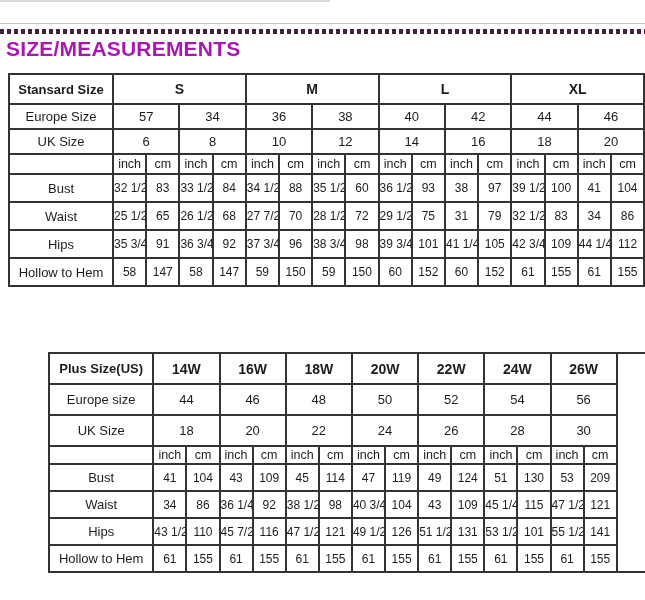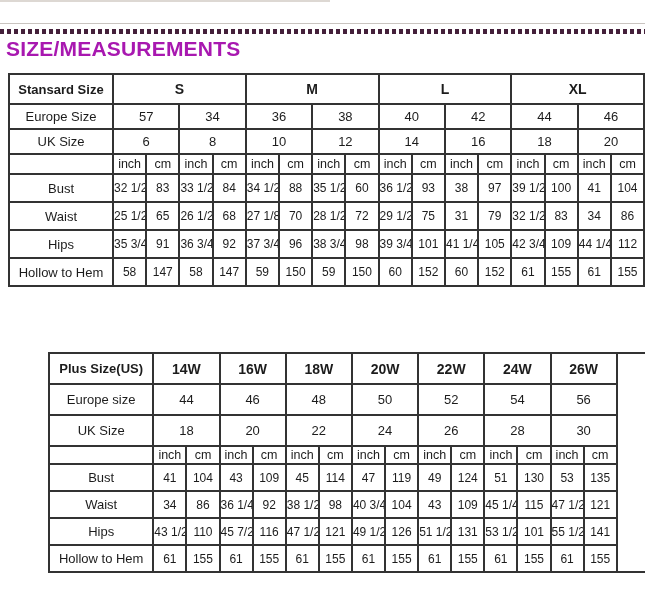--- a/index.html
+++ b/index.html
@@ -163,21 +163,21 @@
         <td class="meas">100</td>
         <td class="meas">41</td>
         <td class="meas">104</td>
       </tr>
       <tr class="meas-row">
         <td class="lbl">Waist</td>
         <td class="meas">25 1/2</td>
         <td class="meas">65</td>
         <td class="meas">26 1/2</td>
         <td class="meas">68</td>
-        <td class="meas">27 1/8</td>
+        <td class="meas">27 7/2</td>
         <td class="meas">70</td>
         <td class="meas">28 1/2</td>
         <td class="meas">72</td>
         <td class="meas">29 1/2</td>
         <td class="meas">75</td>
         <td class="meas">31</td>
         <td class="meas">79</td>
         <td class="meas">32 1/2</td>
         <td class="meas">83</td>
         <td class="meas">34</td>
@@ -300,21 +300,21 @@
         <td class="meas">109</td>
         <td class="meas">45</td>
         <td class="meas">114</td>
         <td class="meas">47</td>
         <td class="meas">119</td>
         <td class="meas">49</td>
         <td class="meas">124</td>
         <td class="meas">51</td>
         <td class="meas">130</td>
         <td class="meas">53</td>
-        <td class="meas">135</td>
+        <td class="meas">209</td>
       </tr>
       <tr class="meas-row">
         <td class="lbl">Waist</td>
         <td class="meas">34</td>
         <td class="meas">86</td>
         <td class="meas">36 1/4</td>
         <td class="meas">92</td>
         <td class="meas">38 1/2</td>
         <td class="meas">98</td>
         <td class="meas">40 3/4</td>

